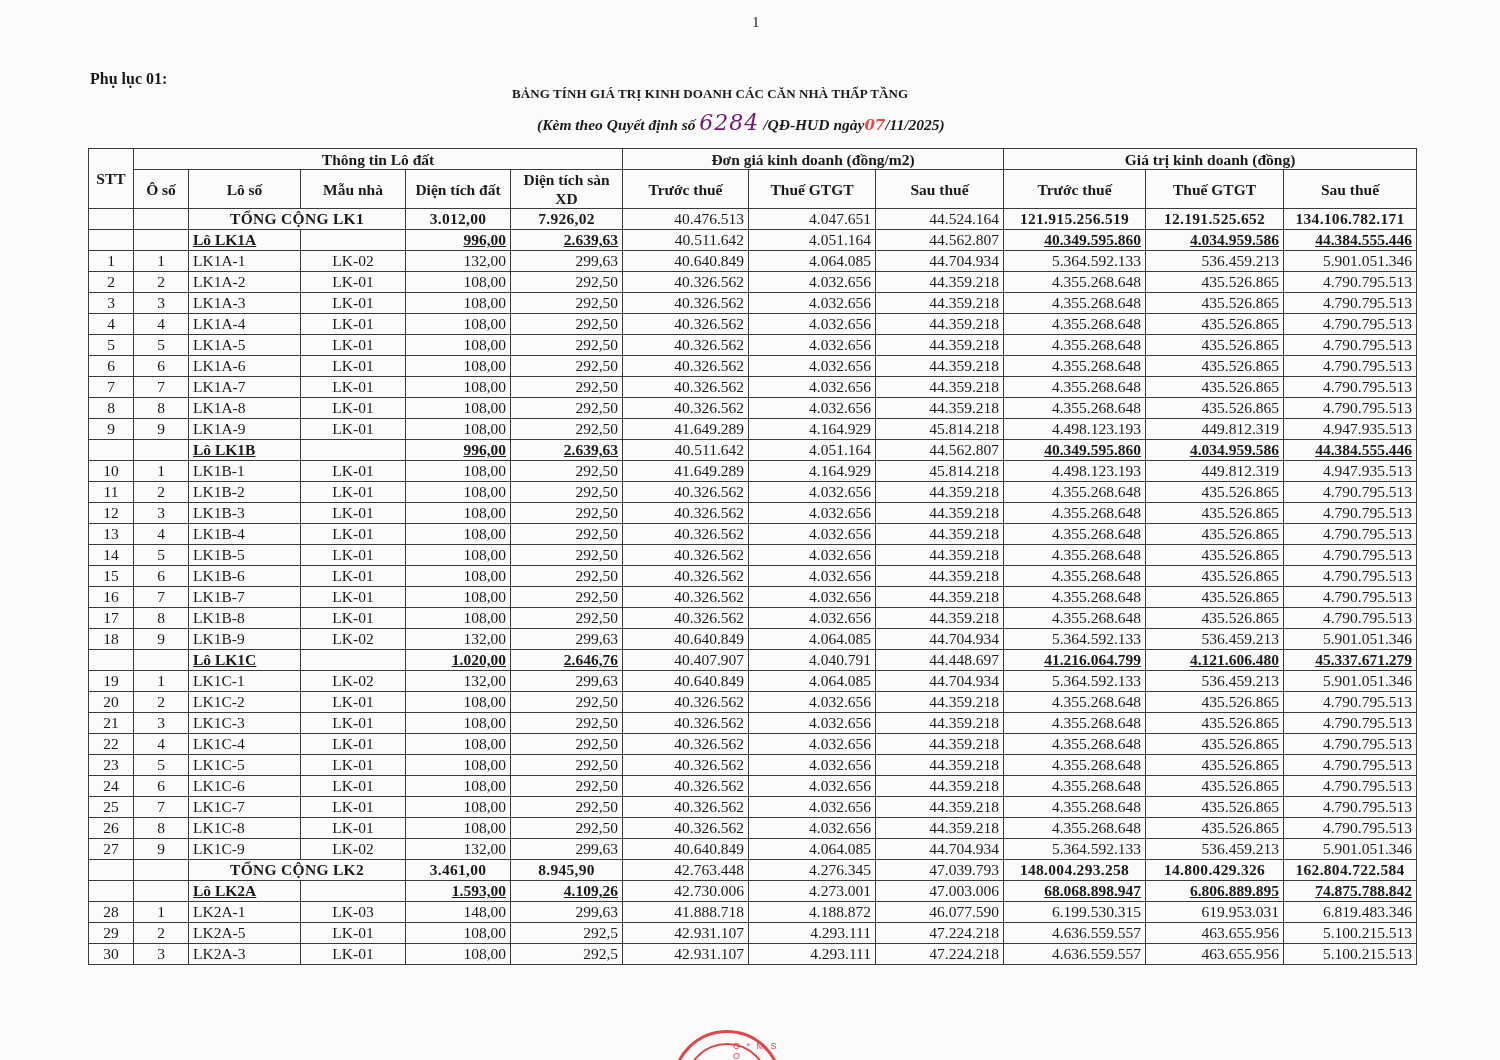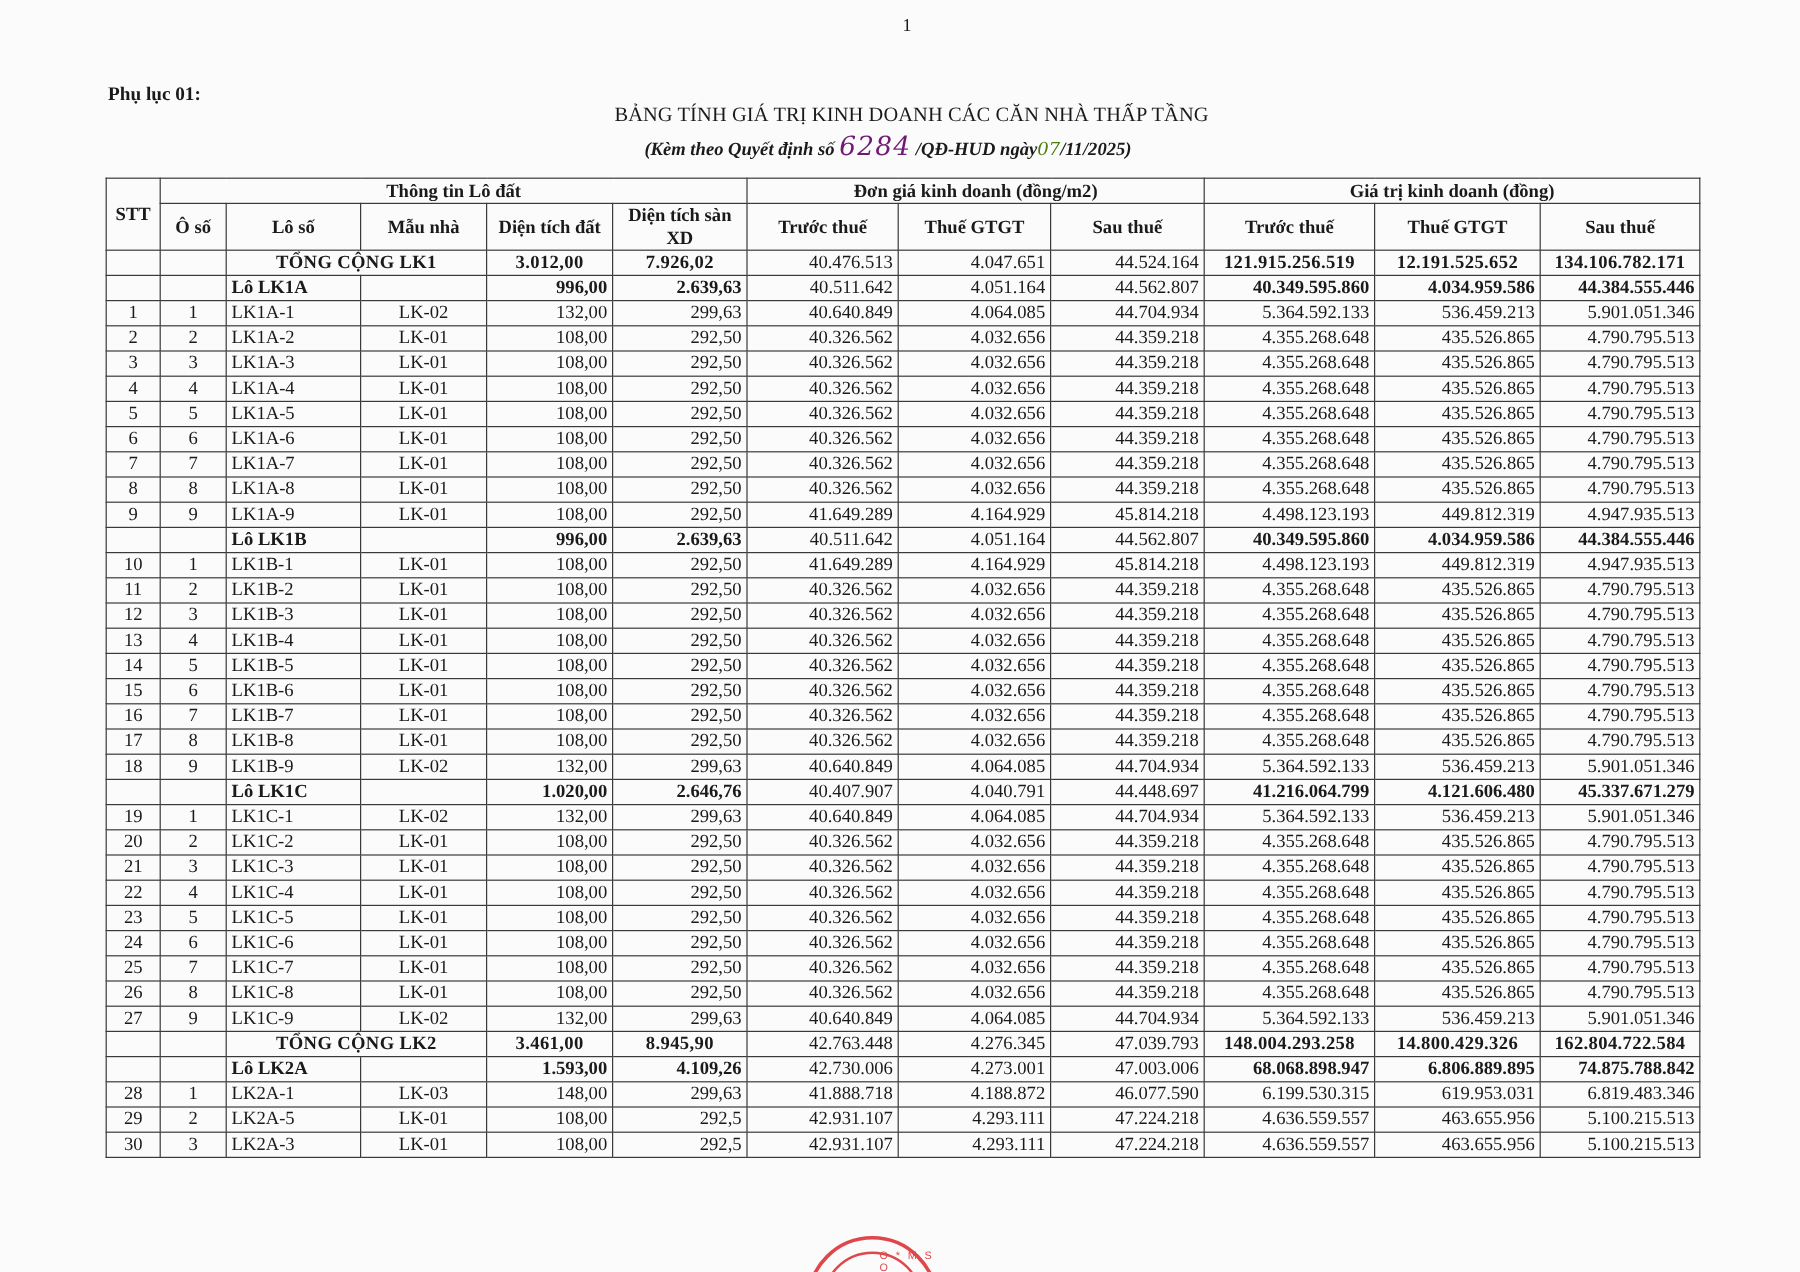--- a/index.html
+++ b/index.html
@@ -2,41 +2,41 @@
 <html><head>
   <meta charset="utf-8">
   <style>
     html, body { margin: 0; padding: 0; }
     body {
       width: 1500px; height: 1060px; background: #fbfbfb; position: relative; overflow: hidden;
       font-family: "Liberation Serif", "DejaVu Serif", serif; color: #1a1a1a;
     }
     .page-number { position: absolute; left: 752px; top: 14px; font-size: 15px; }
     .appendix { position: absolute; left: 90px; top: 70px; font-size: 16px; font-weight: bold; }
-    .title { position: absolute; left: 512px; top: 86px; font-size: 17px; font-weight: normal; letter-spacing: 0.1px; }
+    .title { position: absolute; left: 512px; top: 86px; font-size: 13px; font-weight: bold; letter-spacing: 0.1px; }
     .subtitle { position: absolute; left: 537px; top: 110px; font-size: 15.5px; font-style: italic; font-weight: bold; }
     .subtitle .hand { font-family: "DejaVu Serif", serif; font-style: italic; font-weight: normal; font-size: 22px; color: #701a75; letter-spacing: 1px; }
-    .subtitle .hand-small { font-family: "DejaVu Serif", serif; font-style: italic; font-weight: normal; font-size: 15px; color: #4d7c0f; text-align: center; }
+    .subtitle .hand-small { font-family: "DejaVu Serif", serif; font-style: italic; font-weight: bold; font-size: 15px; color: #ef4444; text-align: center; }
 
     table.main {
       position: absolute; left: 88px; top: 148px;
       border-collapse: collapse; table-layout: fixed; width: 1328px;
       font-size: 15.5px;
     }
     table.main td, table.main th {
       border: 1px solid #3a3a3a; padding: 0 4px; height: 20px; line-height: 20px;
       white-space: nowrap; overflow: hidden;
     }
     table.main th { font-weight: bold; text-align: center; line-height: 19px; }
     th.h-group { height: 25px; }
     th.h-sub { height: 40px; }
     td.c { text-align: center; }
     td.r { text-align: right; }
     td.l { text-align: left; }
-    tr.group td.b { font-weight: bold; }
+    tr.group td.b { font-weight: bold; text-decoration: underline; }
     tr.total td.b { font-weight: bold; letter-spacing: 0.3px; text-align: center; }
     table.main { border: 1.5px solid #222; }
 
     .stamp {
       position: absolute; left: 672px; top: 1030px; width: 110px; height: 110px;
       border: 3px solid #e0474a; border-radius: 50%; box-sizing: border-box;
     }
     .stamp-inner {
       position: absolute; left: 10px; top: 10px; width: 84px; height: 84px;
       border: 2px solid #e0474a; border-radius: 50%; box-sizing: border-box;

